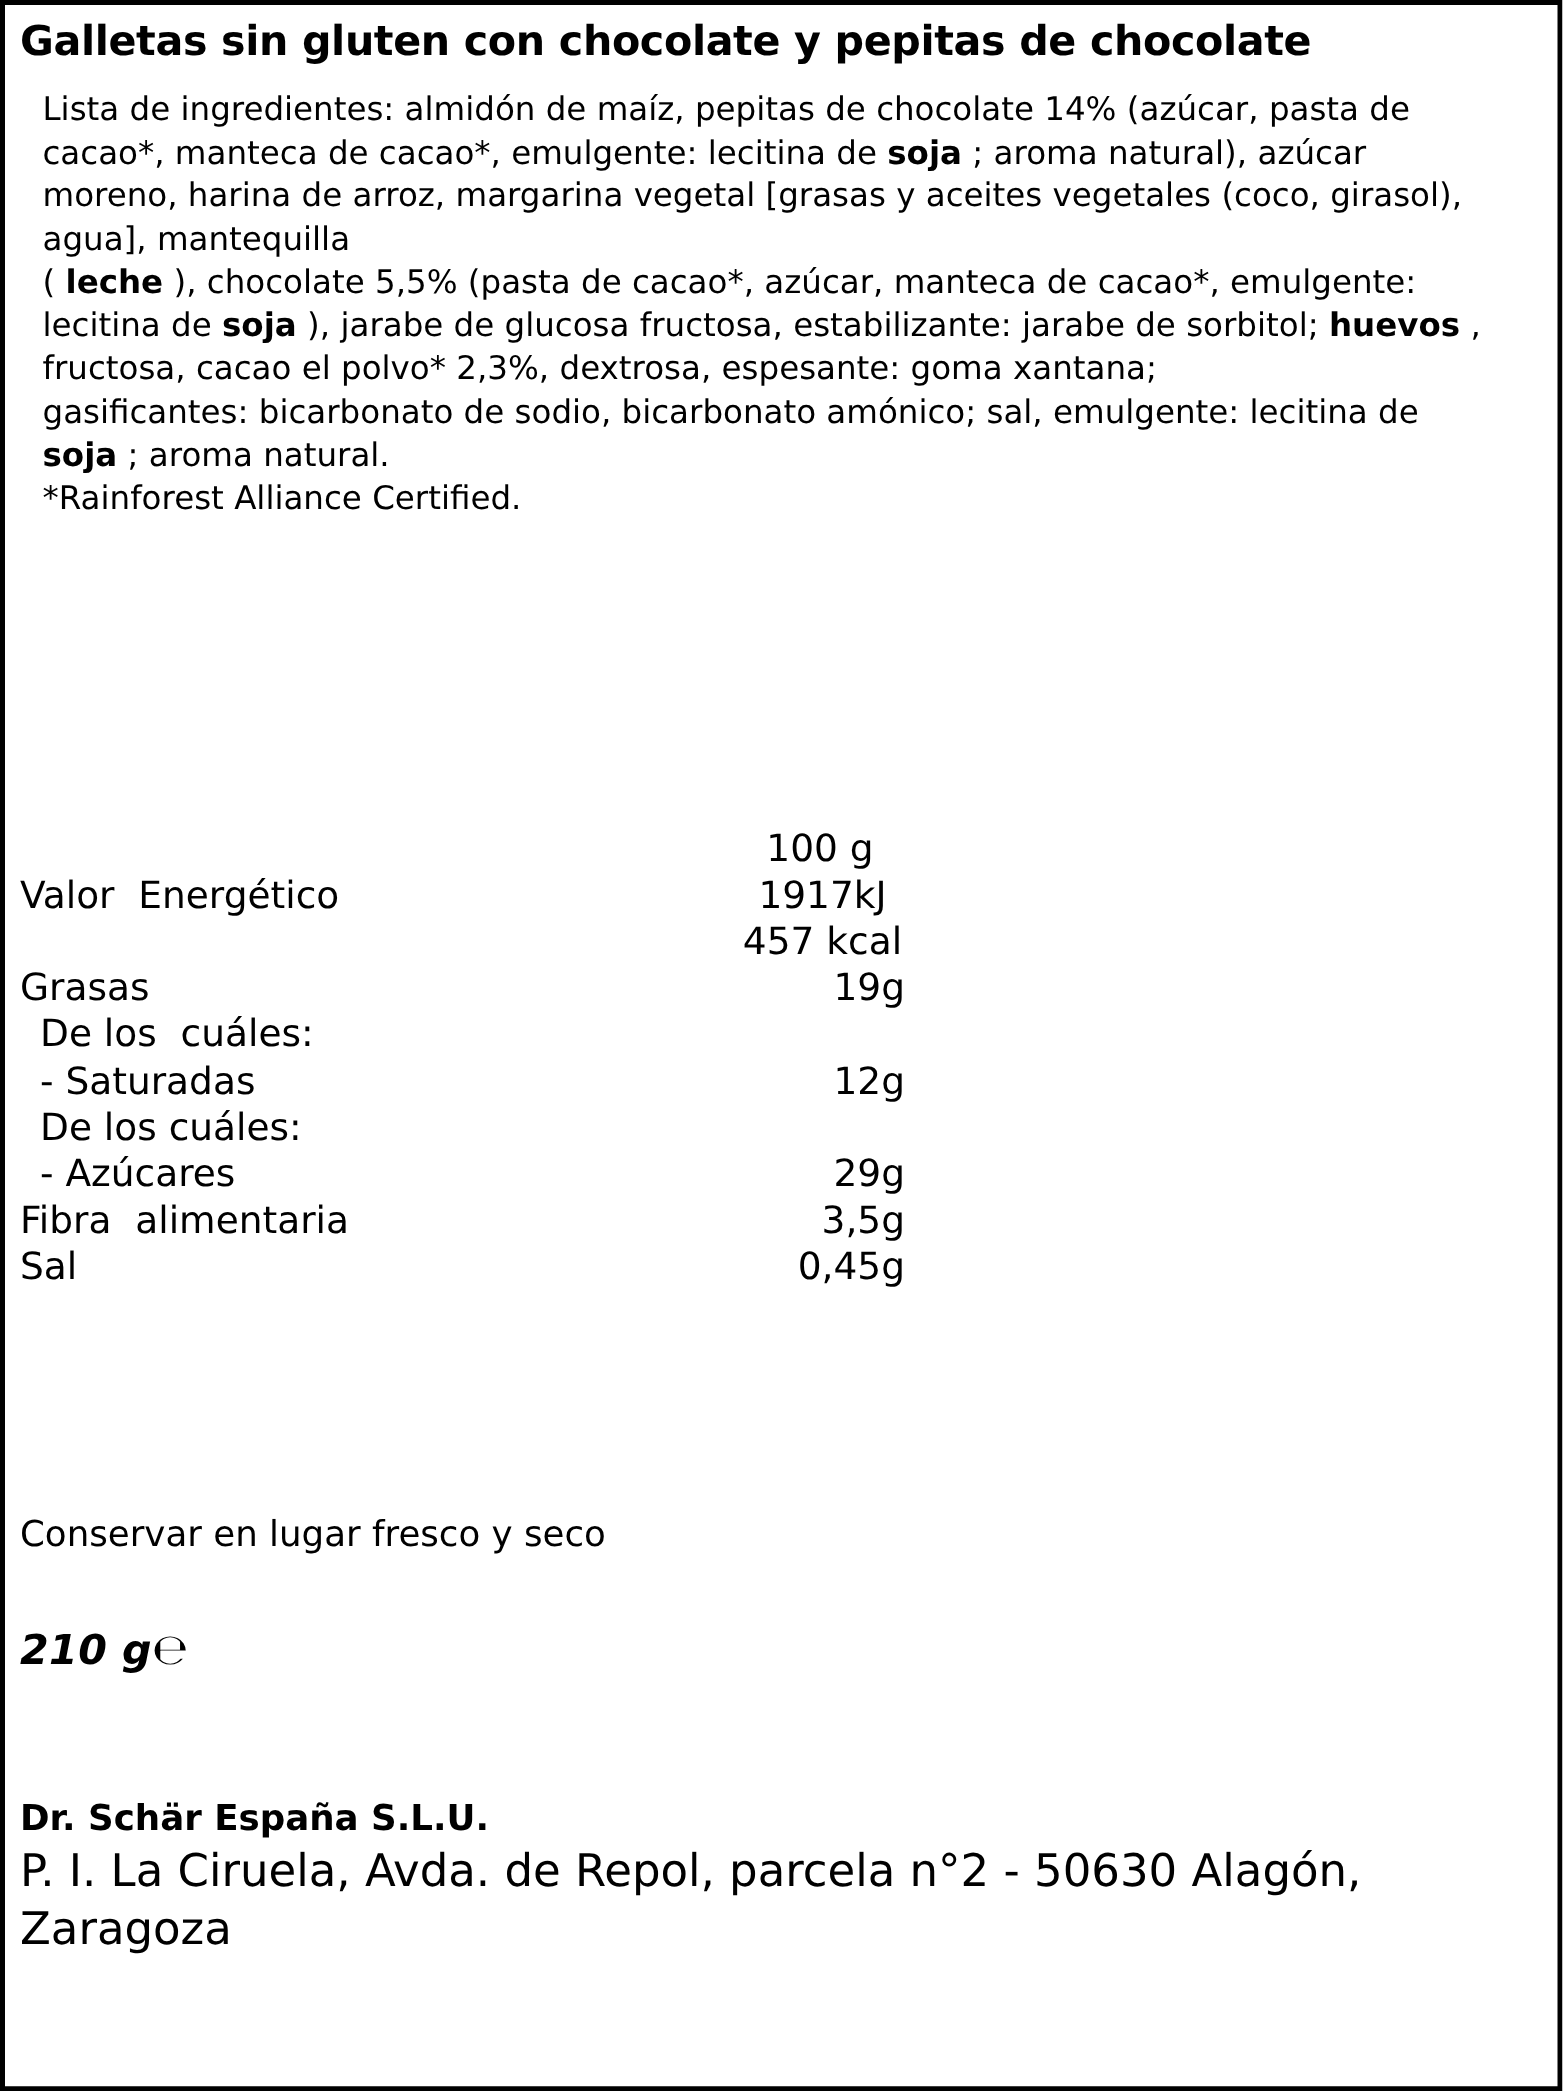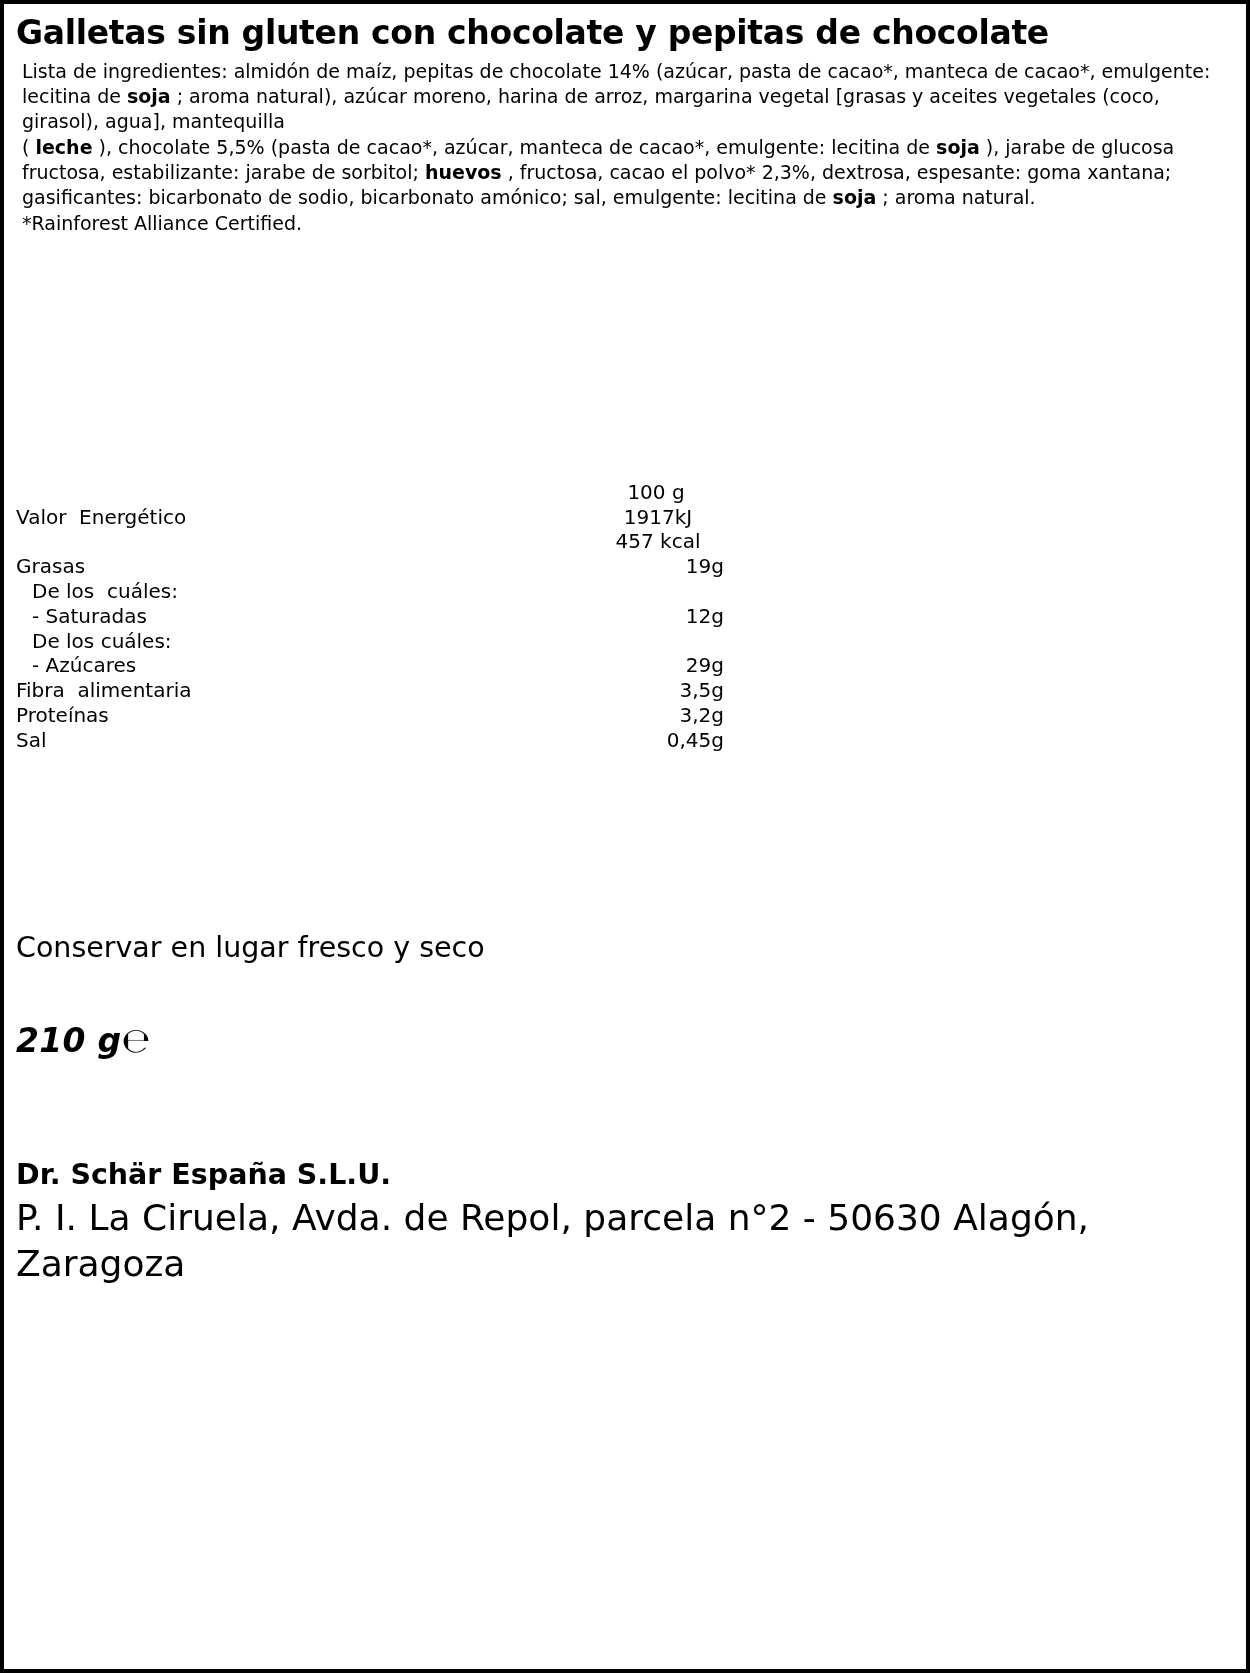--- a/index.html
+++ b/index.html
@@ -25,38 +25,38 @@
   }
   .product-title {
     font-size: 33px;
     font-weight: bold;
     letter-spacing: -0.3px;
     line-height: 1.18;
     margin: 0 0 4px 0;
     white-space: nowrap;
   }
   .ingredients {
-    font-size: 19px;
+    font-size: 26px;
     line-height: 1.33;
-    margin: 6px;
+    margin: 18px;
   }
   .ingredients p {
     margin: 0;
   }
   .ingredients b {
     font-weight: bold;
   }
   .nutrition {
     margin-top: 244px;
     width: 720px;
   }
   .nut-row {
     display: flex;
     align-items: flex-start;
-    font-size: 20px;
+    font-size: 30px;
     line-height: 1.24;
   }
   .nut-label {
     flex: 0 0 578px;
     white-space: pre;
   }
   .nut-value {
     flex: 1 1 auto;
     text-align: right;
     white-space: pre;
@@ -163,24 +163,20 @@
       <div class="nut-row indent valvalue">
         <div class="nut-label">- Azúcares</div>
         <div class="nut-value">29g</div>
       </div>
 
       <div class="nut-row valvalue">
         <div class="nut-label">Fibra  alimentaria</div>
         <div class="nut-value">3,5g</div>
       </div>
 
-      <div class="nut-row valvalue">
-        <div class="nut-label">Proteínas</div>
-        <div class="nut-value">3,2g</div>
-      </div>
 
       <div class="nut-row valvalue">
         <div class="nut-label">Sal</div>
         <div class="nut-value">0,45g</div>
       </div>
 
     </div>
 
     <div class="storage">Conservar en lugar fresco y seco</div>
 

